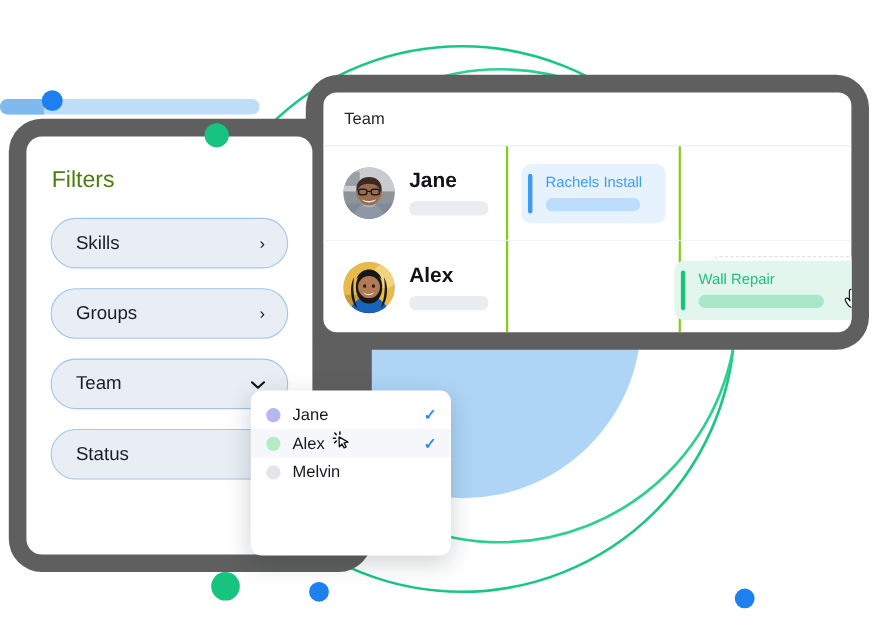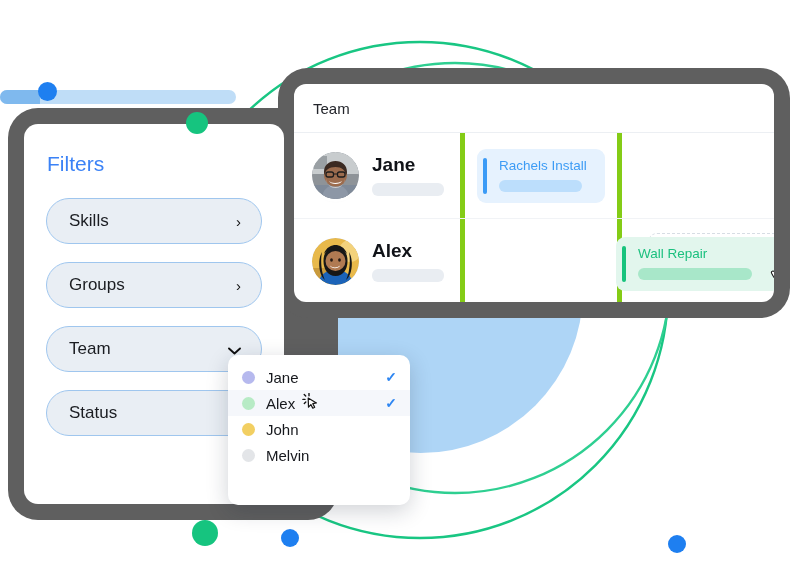--- a/index.html
+++ b/index.html
@@ -69,21 +69,21 @@
     padding:0 4px;box-sizing:border-box;
   }
 
   .sched-row{display:flex;height:85px;border-bottom:1px solid #f1f3f6;}
   .sched-row:last-child{border-bottom:none;}
   .cell-team{
     width:166px;display:flex;align-items:center;padding-left:18px;
     box-sizing:border-box;
   }
   .cell-day{
-    flex:1;border-left:5px solid #84cc16;position:relative;
+    flex:1;border-left:2px solid #84cc16;position:relative;
     display:flex;align-items:center;padding:0 12px;box-sizing:border-box;
   }
 
   .avatar{
     width:47px;height:47px;border-radius:50%;
     background:#cfd4da;flex:0 0 auto;
     box-shadow:0 0 0 3px #ffffff, 0 1px 3px rgba(0,0,0,.18);
     overflow:hidden;position:relative;
   }
   .avatar svg{display:block;width:47px;height:47px;}
@@ -121,21 +121,21 @@
   .job-dragging{position:absolute;left:-6px;top:18px;width:170px;z-index:3;}
 
   .grab-cursor{position:absolute;left:148px;top:40px;z-index:4;}
 
   
   #filters-card{
     position:absolute;left:24px;top:124px;width:260px;height:380px;
     background:#ffffff;border-radius:14px;padding:22px 22px 0 22px;
     box-sizing:border-box;overflow:hidden;
   }
-  .filters-title{font-size:21px;color:#3b82f6;margin:6px 0 22px 1px;}
+  .filters-title{font-size:21px;color:#4d7c0f;margin:6px 0 22px 1px;}
   .pill{
     height:46px;border:1px solid #9fc6ee;background:#e9eef4;
     border-radius:23px;display:flex;align-items:center;
     justify-content:space-between;padding:0 20px 0 22px;
     margin-bottom:18px;box-sizing:border-box;
   }
   .pill-label{font-size:17px;color:#1b1d22;}
   .chev{color:#111;font-size:15px;line-height:1;display:block;}
 
   
@@ -322,25 +322,20 @@
             <line x1="7.0" y1="0.6" x2="7.0" y2="2.7"></line>
             <line x1="2.3" y1="10.4" x2="3.8" y2="8.9"></line>
           </g>
           <path d="M6.2 5.1 14.4 9.9l-3.6.7 1.9 3.6-1.9 1-1.9-3.6-2.4 2.6z" fill="#ffffff" stroke="#151515" stroke-width="1.2" stroke-linejoin="round"></path>
         </svg>
       </span>
       <span class="dd-check">✓</span>
     </div>
 
 
-    <div class="dd-item">
-      <span class="dd-dot" style="background:#f2cf62"></span>
-      <span class="dd-label">John</span>
-      <span class="dd-check"></span>
-    </div>
 
     <div class="dd-item">
       <span class="dd-dot" style="background:#e3e5e8"></span>
       <span class="dd-label">Melvin</span>
       <span class="dd-check"></span>
     </div>
   </div>
 
   <div class="dot deco" style="left:38px;top:82px;width:19px;height:19px;background:#1e7ff0;"></div>
   <div class="dot deco" style="left:186px;top:112px;width:22px;height:22px;background:#16c47f;"></div>

